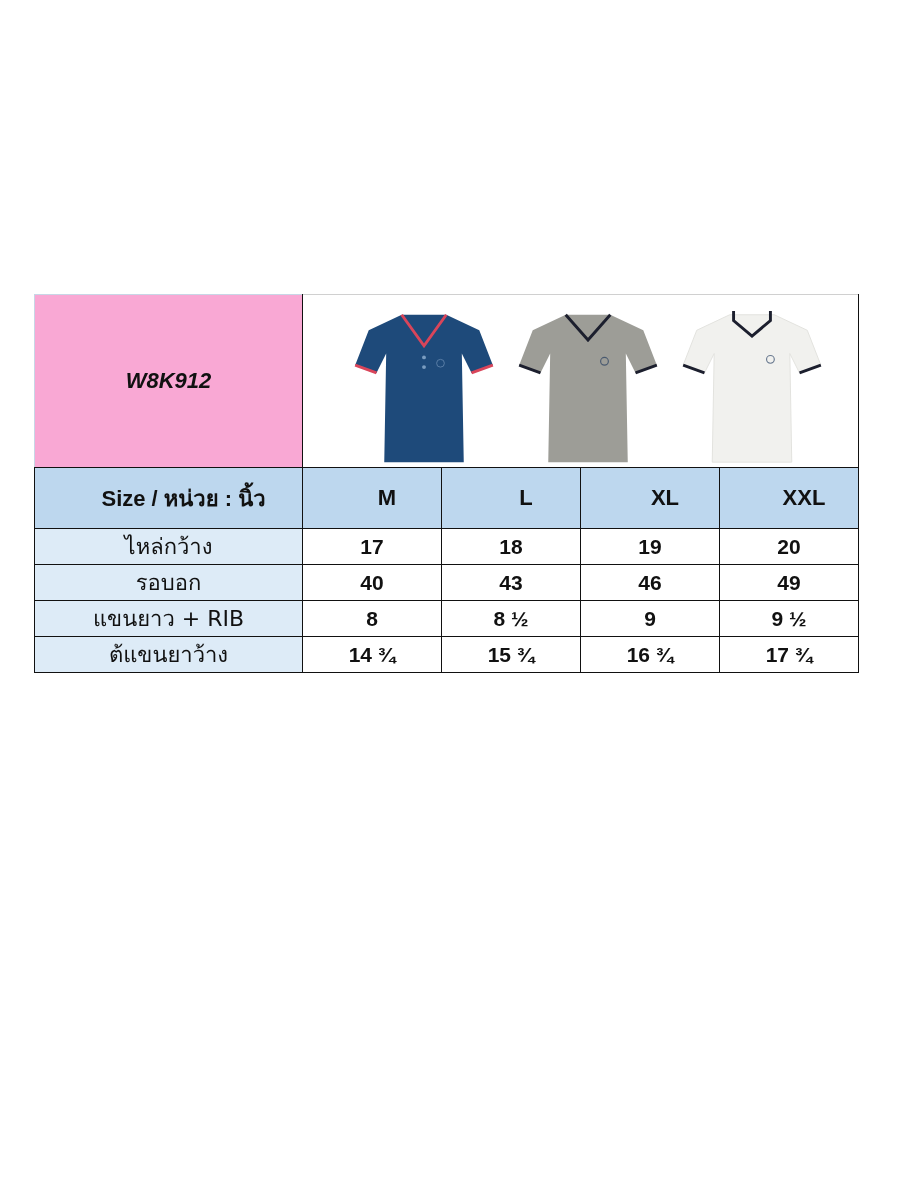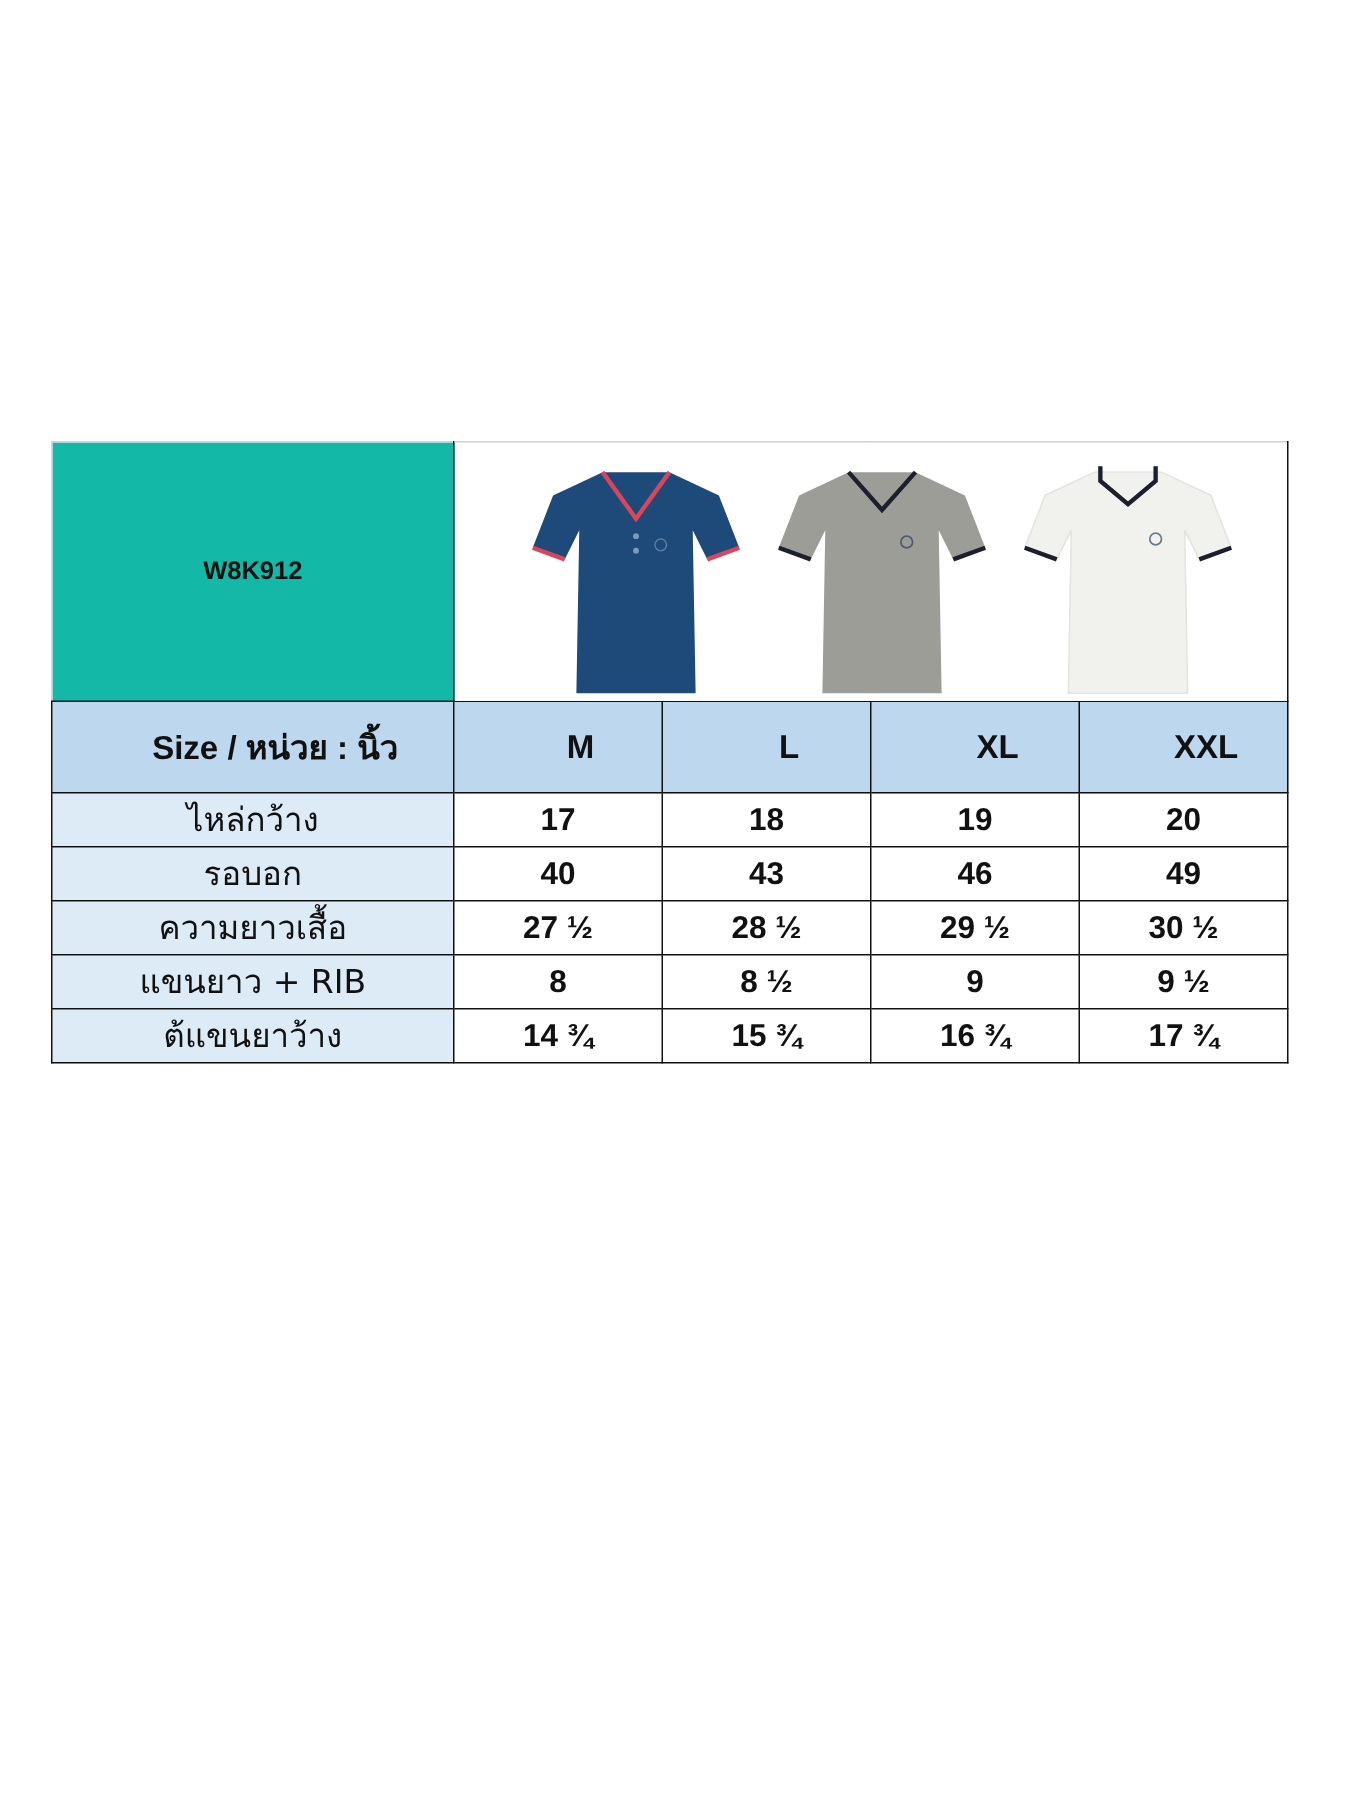--- a/index.html
+++ b/index.html
@@ -1,20 +1,20 @@
 <!DOCTYPE html>
 <html><head>
 <meta charset="utf-8">
 <style>
   html,body{margin:0;padding:0;background:#ffffff;}
   body{width:900px;height:1200px;position:relative;overflow:hidden;font-family:"Liberation Sans","DejaVu Sans",sans-serif;}
   .sheet{position:absolute;left:34px;top:294px;width:825px;}
   table{border-collapse:collapse;width:825px;table-layout:fixed;}
   td{border:1.5px solid #111;text-align:center;vertical-align:middle;color:#111;font-weight:bold;padding:0;}
-  .code-cell{background:#14b8a6;height:172px;font-size:17px;border-top:1px solid #c8d6e6;border-left:1px solid #c8d6e6;}
+  .code-cell{background:#f9a8d4;height:172px;font-size:22px;border-top:1px solid #c8d6e6;border-left:1px solid #c8d6e6;font-style:italic;}
   .img-cell{background:#fff;border-top:1px solid #d0d0d0;position:relative;}
   .hdr td{background:#bdd7ee;height:60px;font-size:22px;padding-left:30px;}
   .hdr td.lbl{font-size:22px;}
   .row td{height:35px;font-size:21px;background:#fff;margin-top:37px;}
   .row td.lbl{background:#ddebf7;font-weight:normal;font-family:"DejaVu Sans",sans-serif;font-size:22px;}
   .col0{width:268px;}
   .shirts{display:flex;justify-content:center;align-items:flex-end;gap:18px;height:172px;padding-left:14px;box-sizing:border-box;}
   .shirt{width:146px;height:160px;}
 </style>
 </head>
@@ -72,27 +72,20 @@
     <td>20</td>
   </tr>
   <tr class="row">
     <td class="lbl">รอบอก</td>
     <td>40</td>
     <td>43</td>
     <td>46</td>
     <td>49</td>
   </tr>
   <tr class="row">
-    <td class="lbl">ความยาวเสื้อ</td>
-    <td>27 ½</td>
-    <td>28 ½</td>
-    <td>29 ½</td>
-    <td>30 ½</td>
-  </tr>
-  <tr class="row">
     <td class="lbl">แขนยาว + RIB</td>
     <td>8</td>
     <td>8 ½</td>
     <td>9</td>
     <td>9 ½</td>
   </tr>
   <tr class="row">
     <td class="lbl">ต้แขนยาว้าง</td>
     <td>14 ¾</td>
     <td>15 ¾</td>

